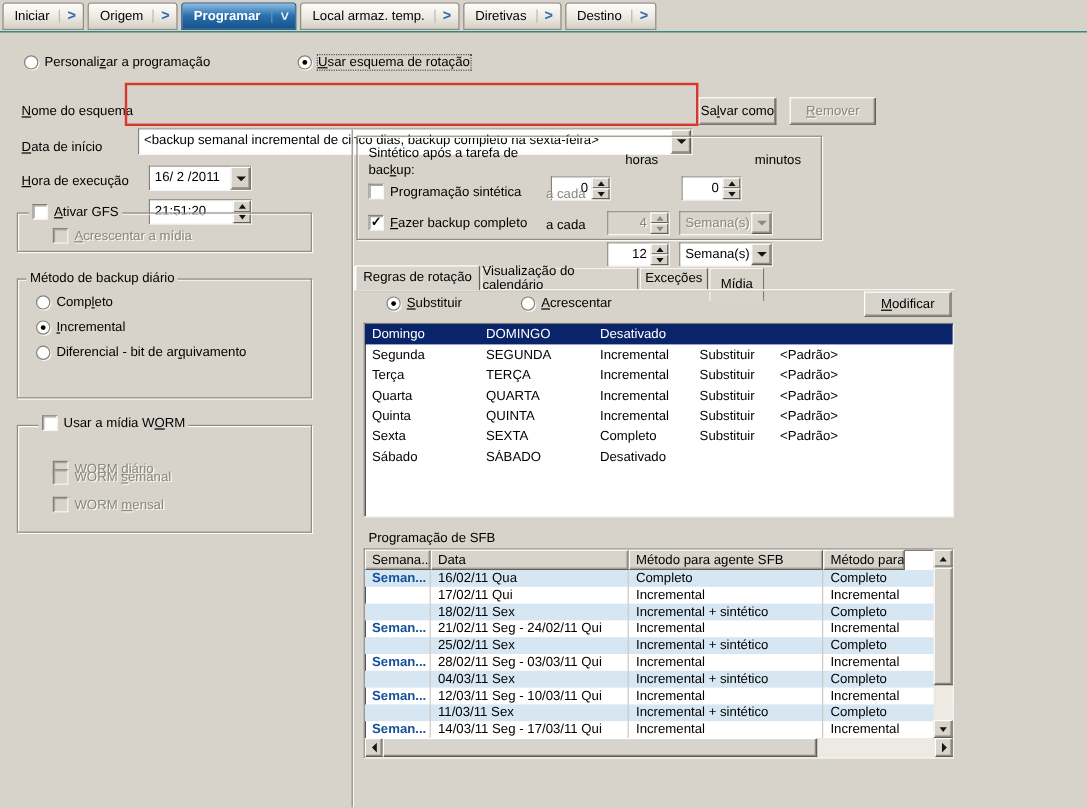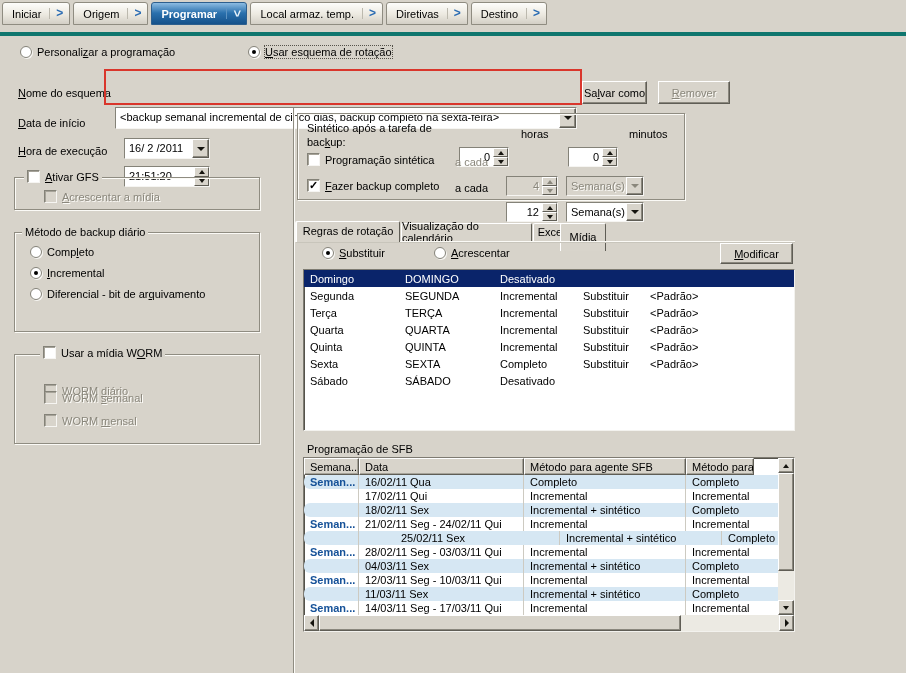--- a/index.html
+++ b/index.html
@@ -5,22 +5,22 @@
   * { margin:0; padding:0; box-sizing:border-box; }
   body { background:#d7d3ca; }
   .win {
     position:relative; width:906px; height:673px; overflow:hidden;
     background:#d7d3ca; color:#000;
     font-family:"Liberation Sans", sans-serif; font-size:11px;
   }
   .abs { position:absolute; }
 
   
-  .wizardbar { position:absolute; left:0; top:0; width:906px; height:36px;
-    border-bottom:4px solid #0f766e; display:flex; gap:3px; padding:2px 0 0 2px; }
+  .wizardbar { position:absolute; left:0; top:0; width:906px; height:27px;
+    border-bottom:1px solid #0f766e; display:flex; gap:3px; padding:2px 0 0 2px; }
   .wtab { display:flex; align-items:center; justify-content:space-between;
     height:23px; padding:0 6px 0 9px; border:1px solid #8f8c81; border-radius:3px 3px 0 0;
     background:linear-gradient(#fdfdfb,#ece9e0 55%,#d3cfc6); cursor:default; }
   .wtab .chev { color:#2b6cb3; font-weight:bold; font-size:12px; border-left:1px solid #bcb9ae;
     padding-left:6px; margin-left:8px; line-height:11px; }
   .wtab.active { background:linear-gradient(#8cbce2,#2a70ad 48%,#16528b);
     border-color:#2d5f8e; color:#fff; font-weight:bold; }
   .wtab.active .chev { color:#eaf3fb; border-left-color:#5e93c2; }
   .chev-down { display:inline-block; transform:rotate(90deg); }
 
@@ -86,21 +86,21 @@
   .listview { position:absolute; background:#fff; border-top:1px solid #7e7b72; border-left:1px solid #7e7b72;
     border-bottom:1px solid #f3f2ee; border-right:1px solid #f3f2ee; box-shadow:inset 1px 1px 0 #55534b; overflow:hidden; }
   .lv-head { display:flex; }
   .lv-hcell { height:17px; background:#d8d4cb; border-top:1px solid #fff; border-left:1px solid #fff;
     border-right:1px solid #5f5d55; border-bottom:1px solid #5f5d55; box-shadow:inset -1px -1px 0 #a6a399;
     padding:2px 4px 0 5px; overflow:hidden; white-space:nowrap; flex:0 0 auto; }
   .lv-row { display:flex; align-items:center; }
   .lv-cell { padding:0 4px 0 6px; overflow:hidden; white-space:nowrap; flex:0 0 auto; }
   .rot .lv-row { height:17px; }
   .rot .lv-row.selected { background:#0a246a; color:#fff; }
-  .sfbt .lv-row { height:14px;border-radius:6px; }
+  .sfbt .lv-row { height:14px; }
   .sfbt .lv-row.shaded { background:#d6e7f3; }
   .sfbt .lv-cell { border-right:1px solid #cdcac1; height:14px; padding-top:1px; }
   .sfbt .lv-cell:last-child { border-right:none; }
   .sfbt .lv-cell.week { font-weight:bold; color:#155198; }
 
   
   .sc-track { background:#eceae3; position:absolute; }
   .sc-btn { position:absolute; background:#d8d4cb; border-top:1px solid #fff; border-left:1px solid #fff;
     border-bottom:1px solid #5f5d55; border-right:1px solid #5f5d55; box-shadow:inset -1px -1px 0 #8a877d;
     display:flex; align-items:center; justify-content:center; }
@@ -205,21 +205,21 @@
   <div class="ctl-row" style="left:30px;top:267px">
     <span class="rb sel"></span>
     <span class="lbl"><u>I</u>ncremental</span>
   </div>
   <div class="ctl-row" style="left:30px;top:288px">
     <span class="rb"></span>
     <span class="lbl">Diferencial - bit de ar<u>q</u>uivamento</span>
   </div>
 
   <div class="abs group" style="left:14px;top:354px;width:246px;height:90px"></div>
-  <div class="ctl-row glabel" style="left:40px;top:346px">
+  <div class="ctl-row glabel" style="left:32px;top:346px">
     <span class="cb"></span>
     <span class="lbl">Usar a mídia W<u>O</u>RM</span>
   </div>
   <div class="ctl-row" style="left:44px;top:384px">
     <span class="cb dcb"></span>
     <span class="lbl dis">WORM <u>d</u>iário</span>
   </div>
   <div class="ctl-row" style="left:44px;top:391px">
     <span class="cb dcb"></span>
     <span class="lbl dis">WORM <u>s</u>emanal</span>
@@ -306,21 +306,21 @@
 
   <div class="rtab active" style="left:296px;top:221px;width:104px;height:21px;z-index:3">
     <span>Regras de rotação</span>
   </div>
   <div class="rtab" style="left:401px;top:223px;width:131px;height:19px">
     <span>Visualização do calendário</span>
   </div>
   <div class="rtab" style="left:533px;top:223px;width:57px;height:19px">
     <span>Exceções</span>
   </div>
-  <div class="rtab" style="left:560px;top:223px;width:46px;height:28px">
+  <div class="rtab" style="left:591px;top:223px;width:46px;height:28px">
     <span>Mídia</span>
   </div>
   <div class="abs tabline" style="left:296px;top:241px;width:499px"></div>
 
   <div class="ctl-row" style="left:322px;top:247px">
     <span class="rb sel"></span>
     <span class="lbl"><u>S</u>ubstituir</span>
   </div>
   <div class="ctl-row" style="left:434px;top:247px">
     <span class="rb"></span>
@@ -419,21 +419,21 @@
           <div class="lv-cell" style="width: 92px;">Completo</div>
         </div>
         <div class="lv-row">
           <div class="lv-cell week" style="width: 55px;">Seman...</div>
           <div class="lv-cell" style="width: 165px;">21/02/11 Seg - 24/02/11 Qui</div>
           <div class="lv-cell" style="width: 162px;">Incremental</div>
           <div class="lv-cell" style="width: 92px;">Incremental</div>
         </div>
         <div class="lv-row shaded">
           <div class="lv-cell week" style="width: 55px;"></div>
-          <div class="lv-cell" style="width: 165px; margin-left: 36px;">25/02/11 Sex</div>
+          <div class="lv-cell" style="width: 165px;">25/02/11 Sex</div>
           <div class="lv-cell" style="width: 162px;">Incremental + sintético</div>
           <div class="lv-cell" style="width: 92px;">Completo</div>
         </div>
         <div class="lv-row">
           <div class="lv-cell week" style="width: 55px;">Seman...</div>
           <div class="lv-cell" style="width: 165px;">28/02/11 Seg - 03/03/11 Qui</div>
           <div class="lv-cell" style="width: 162px;">Incremental</div>
           <div class="lv-cell" style="width: 92px;">Incremental</div>
         </div>
         <div class="lv-row shaded">

